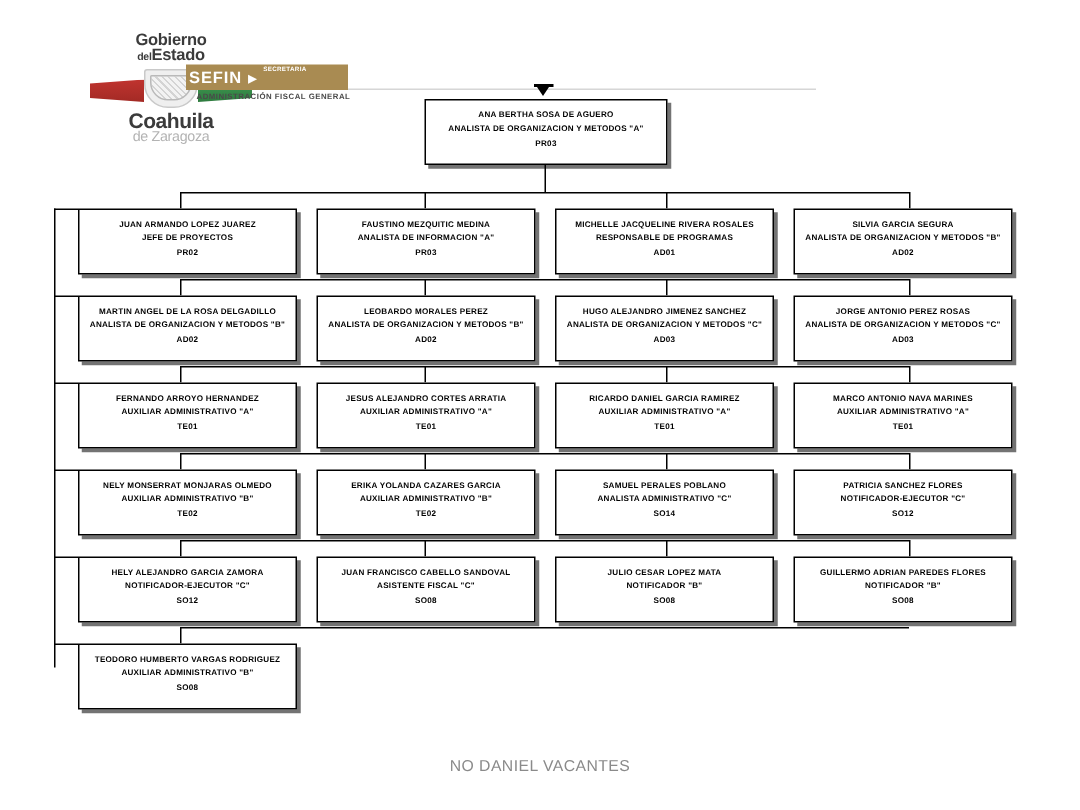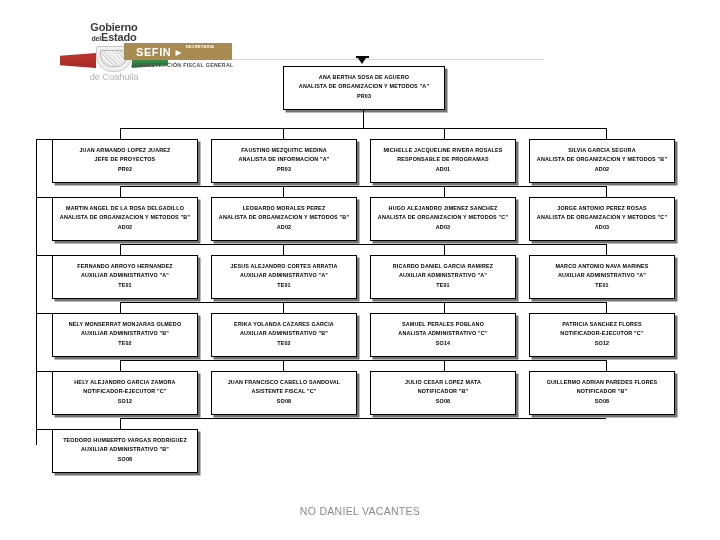--- a/index.html
+++ b/index.html
@@ -98,21 +98,21 @@
     height: 17px;
     background: #a98b52;
     display: flex;
     align-items: center;
   }
   .sefin-word {
     color: #ffffff;
     font-size: 11px;
     font-weight: bold;
     letter-spacing: 0.6px;
-    padding-left: 12px;
+    padding-left: 2px;
   }
   .sefin-sep {
     color: #ffffff;
     font-size: 12px;
     margin: 0 4px;
   }
   .sefin-sub2 {
     color: #ffffff;
     font-size: 4.2px;
     font-weight: bold;
@@ -217,21 +217,22 @@
       <span>Gobierno</span><br>
       <span class="small">del</span><span>Estado</span>
     </div>
     <div class="logo-flag">
       <div class="flag-red"></div>
       <div class="flag-green"></div>
       <div class="shield">
         <div class="shield-inner"></div>
       </div>
     </div>
-    <div class="logo-zara">de Coahuila</div>
+    <div class="logo-coah">Coahuila</div>
+    <div class="logo-zara">de Zaragoza</div>
   </div>
 
   <div class="sefin-bar">
     <span class="sefin-word">SEFIN</span>
     <span class="sefin-sep">▸</span>
     <span>
       <span class="sefin-sub2">SECRETARIA</span><br>
       <span class="sefin-sub2">DE FINANZAS</span>
     </span>
   </div>

